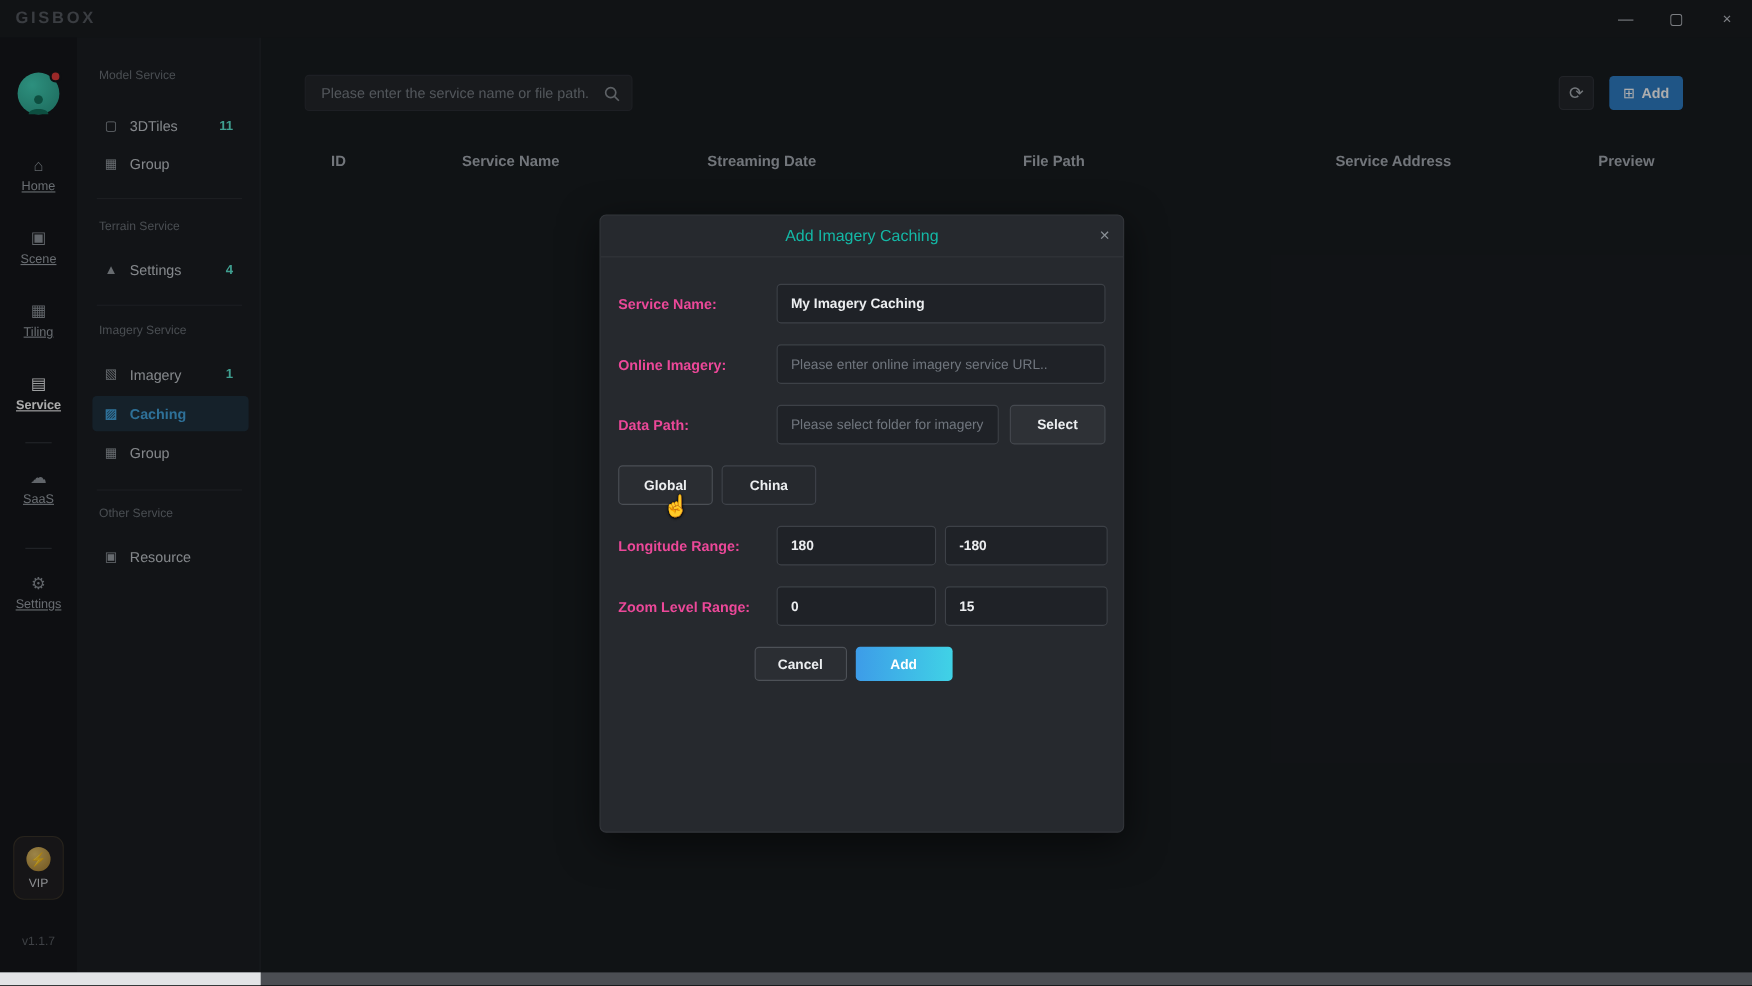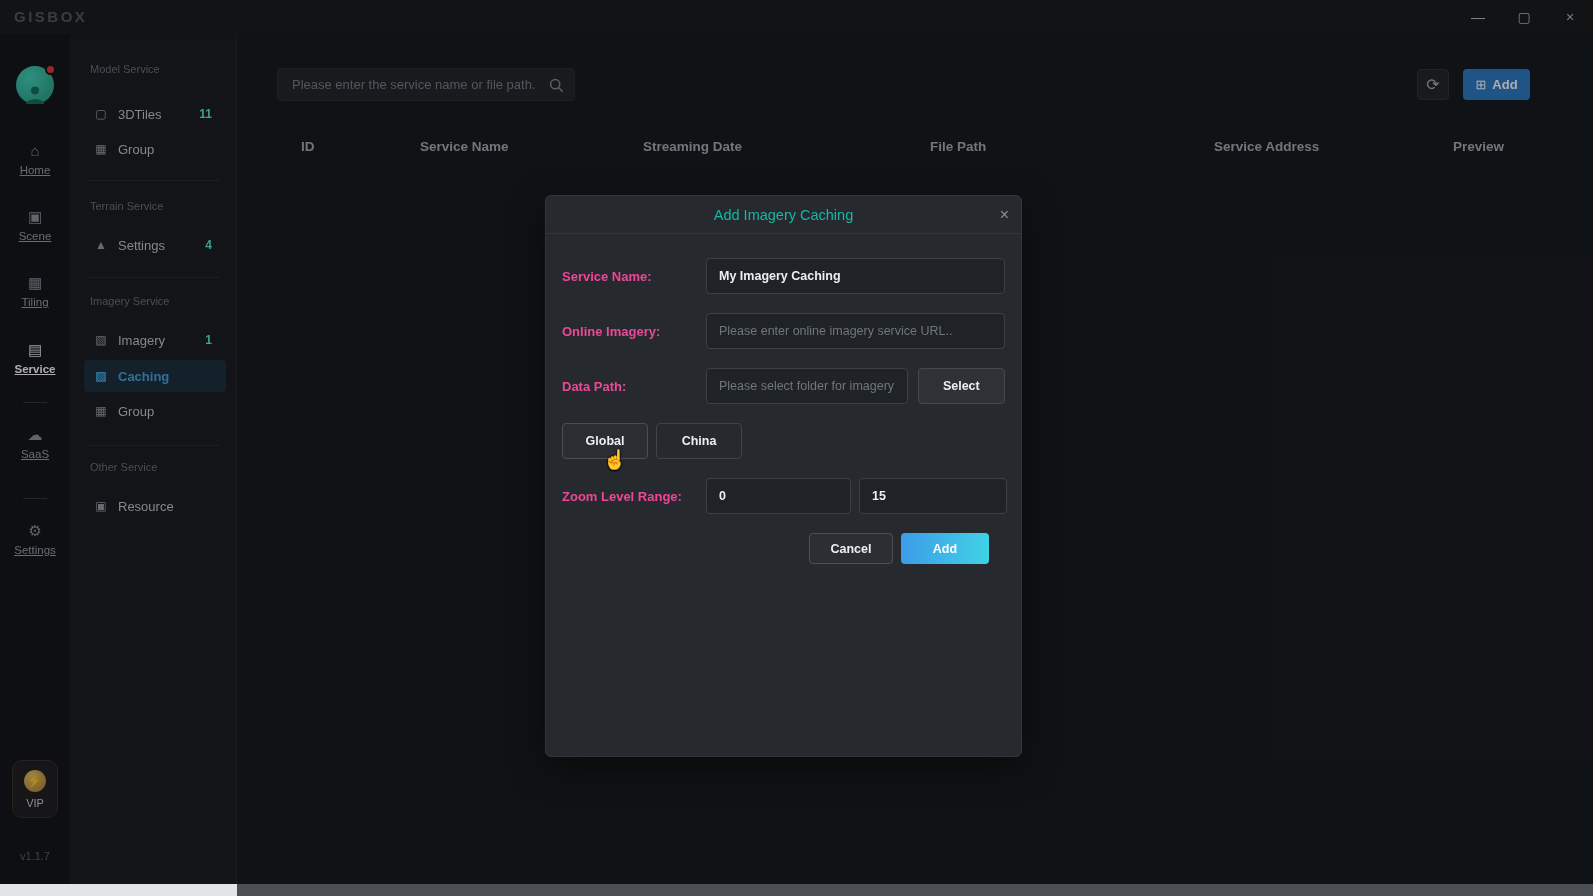--- a/index.html
+++ b/index.html
@@ -80,21 +80,21 @@
   .w-max { width:148px; }
   .btn { border-radius:4px; display:flex; align-items:center; justify-content:center; font-size:12.5px; font-weight:700; color:#eceef0; cursor:pointer; }
   .select-btn { width:88px; height:36px; margin-left:10px; background:#2e3136; border:1px solid #45494f; }
   .region-btn { width:86px; height:36px; }
   .region-global { background:#2a2d32; border:1px solid #4b4f55; margin-right:8px; }
   .region-china { background:#26292e; border:1px solid #3f434a; }
   .segmented { display:flex; height:30px; width:200px; border-radius:4px; overflow:hidden; background:#f2f3f5; }
   .seg { display:flex; align-items:center; justify-content:center; font-size:12px; cursor:pointer; }
   .seg-mercator { width:76px; background:linear-gradient(90deg,#4a86e8,#3bbfe8); color:#ffffff; font-weight:700; }
   .seg-longlat { width:124px; color:#2f3338; font-weight:600; }
-  .modal-footer { display:flex; justify-content:flex-end; padding-right:16px; margin-top:10px; }
+  .modal-footer { display:flex; justify-content:center; padding-right:16px; margin-top:10px; }
   .cancel-btn { width:84px; height:31px; background:#2b2e33; border:1px solid #4d5157; margin-right:8px; }
   .add-btn-modal { width:88px; height:31px; background:linear-gradient(90deg,#3d9ce8,#40d2e6); color:#ffffff; }
 
   .cursor { position:absolute; left:603px; top:448px; z-index:70; font-size:19px; color:#f2f2f2;
             text-shadow:0 0 2px #000, 0 1px 2px #000; }
 </style>
 </head>
 <body>
 
 <div class="app">
@@ -253,20 +253,25 @@
         <span class="mlabel">Data Path:</span>
         <input class="inp w-path" type="text" placeholder="Please select folder for imagery til" style="">
         <div class="btn select-btn">Select</div>
       </div>
 
       <div class="mrow">
         <div class="btn region-btn region-global">Global</div>
         <div class="btn region-btn region-china">China</div>
       </div>
 
+      <div class="mrow">
+        <span class="mlabel">Longitude Range:</span>
+        <input class="inp w-min" type="text" value="180" style="">
+        <input class="inp w-max" type="text" value="-180" style="">
+      </div>
 
 
       <div class="mrow">
         <span class="mlabel">Zoom Level Range:</span>
         <input class="inp w-min" type="text" value="0" style="">
         <input class="inp w-max" type="text" value="15" style="">
       </div>
 
 
       <div class="modal-footer">

